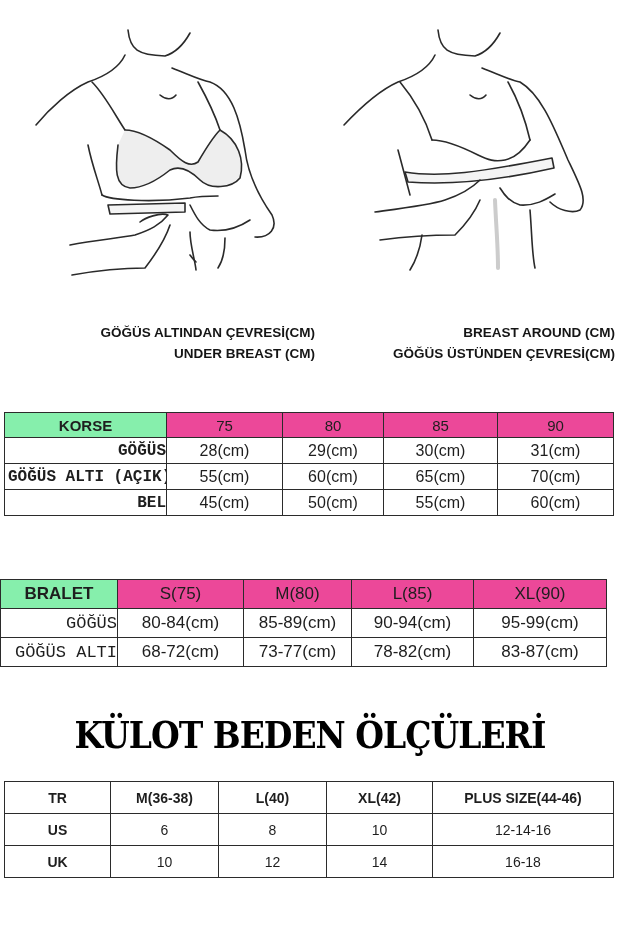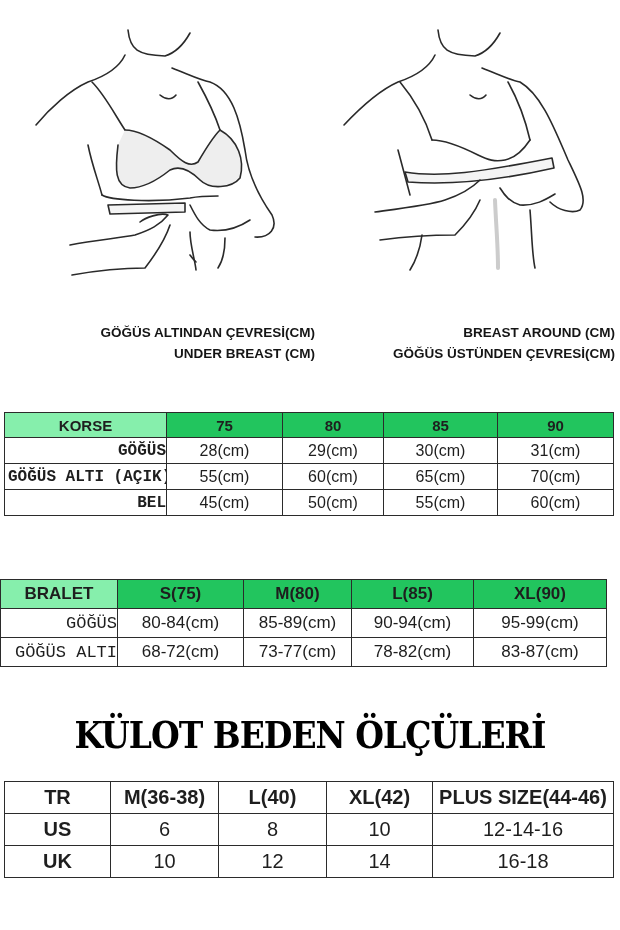--- a/index.html
+++ b/index.html
@@ -4,30 +4,30 @@
 <style>
   html, body { margin:0; padding:0; background:#ffffff; }
   body { width:620px; height:930px; position:relative; overflow:hidden; font-family:"Liberation Sans", "DejaVu Sans", sans-serif; color:#111; }
   .illus { position:absolute; top:0; width:310px; height:310px; }
   .illus svg { width:310px; height:310px; display:block; }
   .caption { position:absolute; top:322px; width:300px; text-align:right; font-weight:bold; font-size:13.5px; line-height:21px; color:#151515; }
   table.grid { position:absolute; border-collapse:collapse; table-layout:fixed; }
   table.grid td { border:1.5px solid #2b2b2b; padding:0; text-align:center; font-size:16px; color:#1e1e1e; white-space:nowrap; overflow:hidden; }
   table.grid td.lbl { text-align:right; padding-left:3px;font-family:Liberation Mono, monospace; }
   .hdr-red { background:#86efac; font-weight:bold; color:#3a1418; }
-  .hdr-blue { background:#22c55e; font-weight:bold; color:#1f2d45; }
+  .hdr-blue { background:#ec4899; font-weight:normal; color:#1f2d45; }
   .bold { font-weight:bold; }
   #korse { left:4px; top:412px; width:609px; }
   #korse td { height:25px; }
   #korse tr.head td { height:24px; font-size:15px; }
   #bralet { left:0; top:579px; width:606px; }
   #bralet td { height:28px; font-size:17px; }
   #kulot-title { position:absolute; left:0; top:716px; width:620px; text-align:center; font-family:"DejaVu Serif", "Liberation Serif", serif; font-weight:bold; font-size:33px; letter-spacing:-1px; color:#000; transform:scaleY(1.12); }
   #kulot { left:4px; top:781px; width:609px; }
-  #kulot td { height:31px; font-size:20px; }
+  #kulot td { height:31px; font-size:14px; }
 </style>
 </head>
 <body>
 
 <div class="illus" style="left:0;">
   <svg viewBox="0 0 310 310" fill="none" stroke="#2a2a2a" stroke-width="1.6" stroke-linecap="round" stroke-linejoin="round">
     <path d="M128 30 C130 50 138 55 165 56 C178 52 185 42 190 33"></path>
     <path d="M125 55 C118 70 100 78 88 82 C70 90 50 108 36 125"></path>
     <path d="M172 68 C190 75 200 80 210 82 C232 90 240 120 245 150 C248 175 258 195 272 215 C278 228 270 238 255 237"></path>
     <path d="M92 82 C105 95 115 115 125 130"></path>

